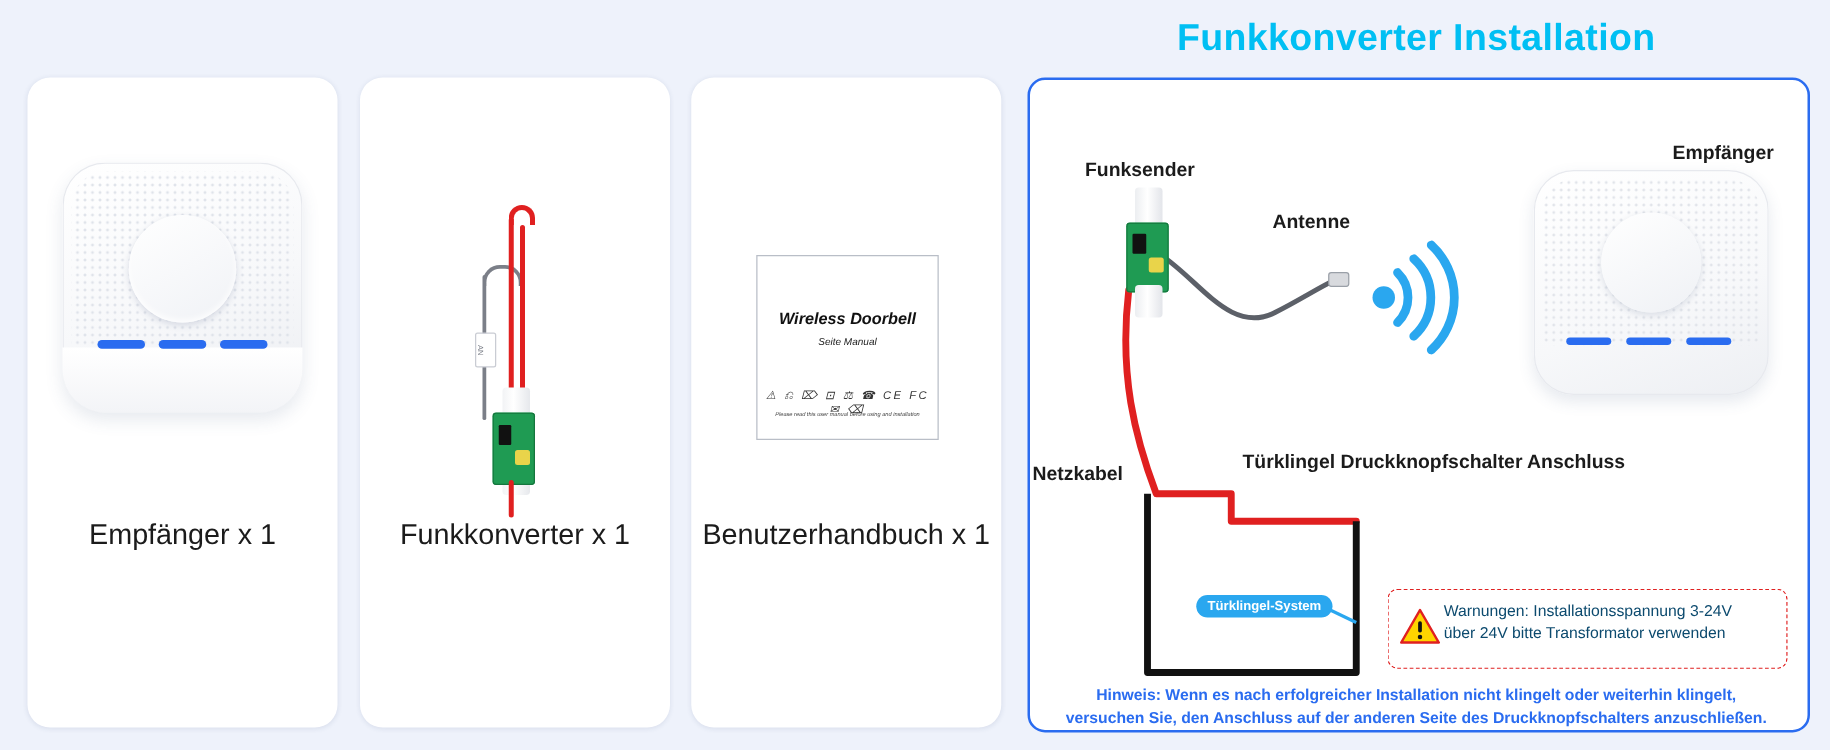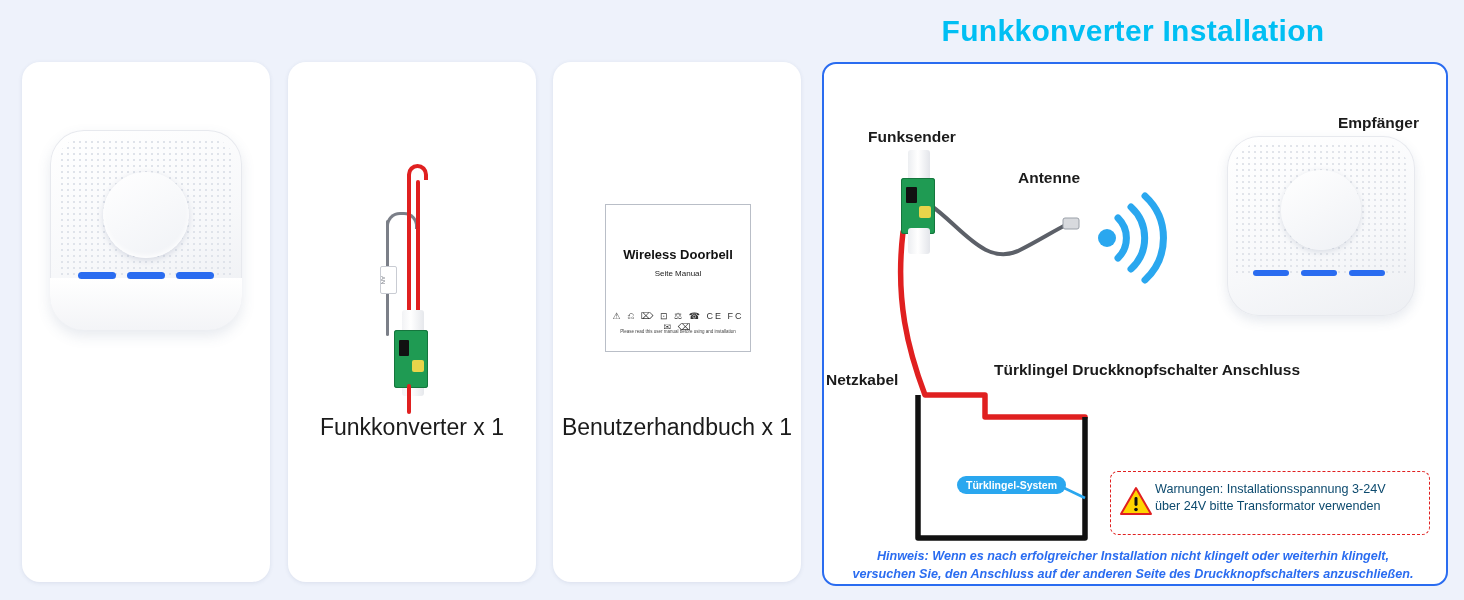--- a/index.html
+++ b/index.html
@@ -130,20 +130,21 @@
     border: 4px solid #e02020; border-bottom: none; border-radius: 12px 12px 0 0;
   }
 
   
   .manual {
     position: absolute;
     left: 52px; top: 142px;
     width: 144px; height: 146px;
     background: #ffffff;
     border: 1px solid #b9bec7;
+    font-style: italic;
   }
   .manual .m-title {
     position: absolute; left: 0; right: 0; top: 42px;
     text-align: center; font-size: 13px; font-weight: bold; color: #111;
   }
   .manual .m-sub {
     position: absolute; left: 0; right: 0; top: 64px;
     text-align: center; font-size: 8px; color: #222;
   }
   .manual .m-icons {
@@ -258,21 +259,20 @@
 
   #hinweis {
     position: absolute;
     left: 826px; top: 548px;
     width: 614px;
     text-align: center;
     font-size: 12.6px;
     font-weight: bold;
     color: #2a6cf0;
     line-height: 1.4;
-    font-style: italic;
   }
 
   #tks-pill {
     position: absolute;
     left: 957px; top: 476px;
     padding: 3px 9px;
     background: #2aa7ef;
     color: #ffffff;
     font-size: 10.5px;
     font-weight: bold;
@@ -294,20 +294,21 @@
 
   <div class="card" id="card1">
     <div class="chime">
       <div class="chime-grill"></div>
       <div class="chime-circle"></div>
       <div class="chime-bottom"></div>
       <div class="led a"></div>
       <div class="led b"></div>
       <div class="led c"></div>
     </div>
+    <div class="card-label">Empfänger x 1</div>
   </div>
 
   <div class="card" id="card2">
     <div class="conv">
       <div class="hook"></div>
       <div class="red-top-hook"></div>
       <div class="wire grey"></div>
       <div class="antenna-tip">AN</div>
       <div class="wire red1"></div>
       <div class="wire red2"></div>

